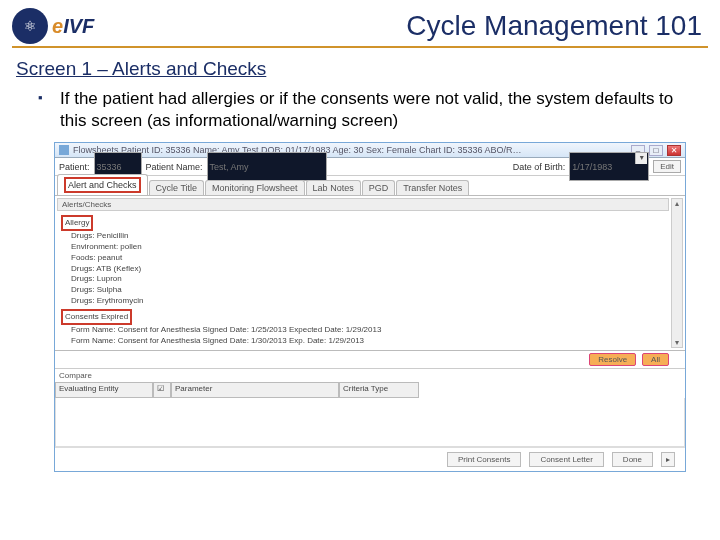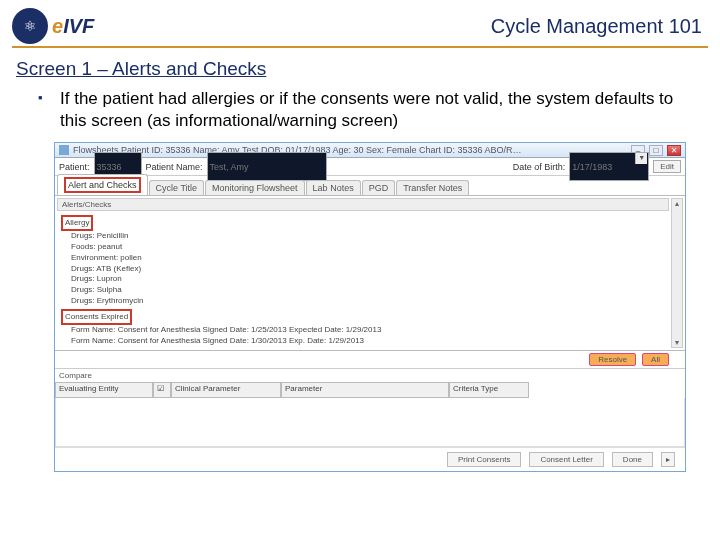--- a/index.html
+++ b/index.html
@@ -6,21 +6,21 @@
   html, body { width: 720px; height: 540px; font-family: Arial, sans-serif; background: #fff; }
   .slide { width: 720px; height: 540px; position: relative; }
 
   .header { display: flex; align-items: center; justify-content: space-between; padding: 8px 18px 2px 12px; }
   .logo { display:flex; align-items:center; gap:4px; }
   .logo-badge { width:36px; height:36px; border-radius:50%; background:#1b2e66; display:flex; align-items:center; justify-content:center; position:relative; }
   .logo-badge .atom { color:#fff; font-size:14px; }
   .logo-text { font-weight:bold; font-style:italic; font-size:20px; }
   .logo-text .e { color:#d98c2a; }
   .logo-text .rest { color:#1b2e66; }
-  .title { color:#1b2e66; font-size:20px; font-weight:400; font-family: Arial, sans-serif; }
+  .title { color:#1b2e66; font-size:28px; font-weight:400; font-family: Arial, sans-serif; }
   .hr { height:2px; background:#d0932b; margin: 0 12px 10px 12px; }
 
   .subhead { color:#1b2e66; font-size:19px; text-decoration: underline; margin: 4px 16px 8px 16px; }
   .bullet { color:#000; font-size:17px; margin: 0 34px 0 60px; position:relative; line-height:1.3; }
   .bullet::before { content:"\25AA"; position:absolute; left:-22px; top:2px; color:#1b2e66; font-size:13px; }
 
   .screenshot { margin: 10px 34px 0 54px; border:1px solid #78a8d8; height: 330px; display:flex; flex-direction:column; font-size:9px; color:#555; background:#fff; }
   .titlebar { height:15px; background:linear-gradient(#f0f5fc,#d6e6f7); border-bottom:1px solid #9ab; display:flex; align-items:center; padding:0 4px; gap:4px; }
   .titlebar .win-icon { width:10px; height:10px; background:#78a8d8; }
   .titlebar .txt { flex:1; white-space:nowrap; overflow:hidden; text-overflow:ellipsis; color:#556; }
@@ -109,22 +109,22 @@
       <div class="tab">Lab Notes</div>
       <div class="tab">PGD</div>
       <div class="tab">Transfer Notes</div>
     </div>
 
     <div class="midpanel">
       <div class="panel-head">Alerts/Checks</div>
       <div class="panel-body">
         <div class="sec"><span class="hl-box">Allergy</span></div>
         <div class="ind">Drugs: Penicillin</div>
+        <div class="ind">Environment: pollen</div>
         <div class="ind">Foods: peanut</div>
-        <div class="ind">Environment: pollen</div>
         <div class="ind">Drugs: ATB (Keflex)</div>
         <div class="ind">Drugs: Lupron</div>
         <div class="ind">Drugs: Sulpha</div>
         <div class="ind">Drugs: Erythromycin</div>
         <div class="sec"><span class="hl-box">Consents Expired</span></div>
         <div class="ind">Form Name: Consent for Anesthesia  Signed Date: 1/25/2013  Expected Date: 1/29/2013</div>
         <div class="ind">Form Name: Consent for Anesthesia  Signed Date: 1/30/2013  Exp. Date: 1/29/2013</div>
       </div>
       <div class="scrolltrack">
         <div class="arr">▴</div>
@@ -134,21 +134,20 @@
 
     <div class="btnrow">
       <div class="obtn">Resolve</div>
       <div class="obtn alt">All</div>
     </div>
 
     <div class="compare">Compare</div>
     <div class="gridhead">
       <div class="col c1">Evaluating Entity</div>
       <div class="col c2">☑</div>
-      <div class="col c3">Clinical Parameter</div>
       <div class="col c4">Parameter</div>
       <div class="col c5">Criteria Type</div>
       <div class="col c6">Evaluating Criteria</div>
     </div>
     <div class="gridbody"></div>
 
     <div class="bottombtns">
       <div class="gbtn">Print Consents</div>
       <div class="gbtn">Consent Letter</div>
       <div class="gbtn">Done</div>

